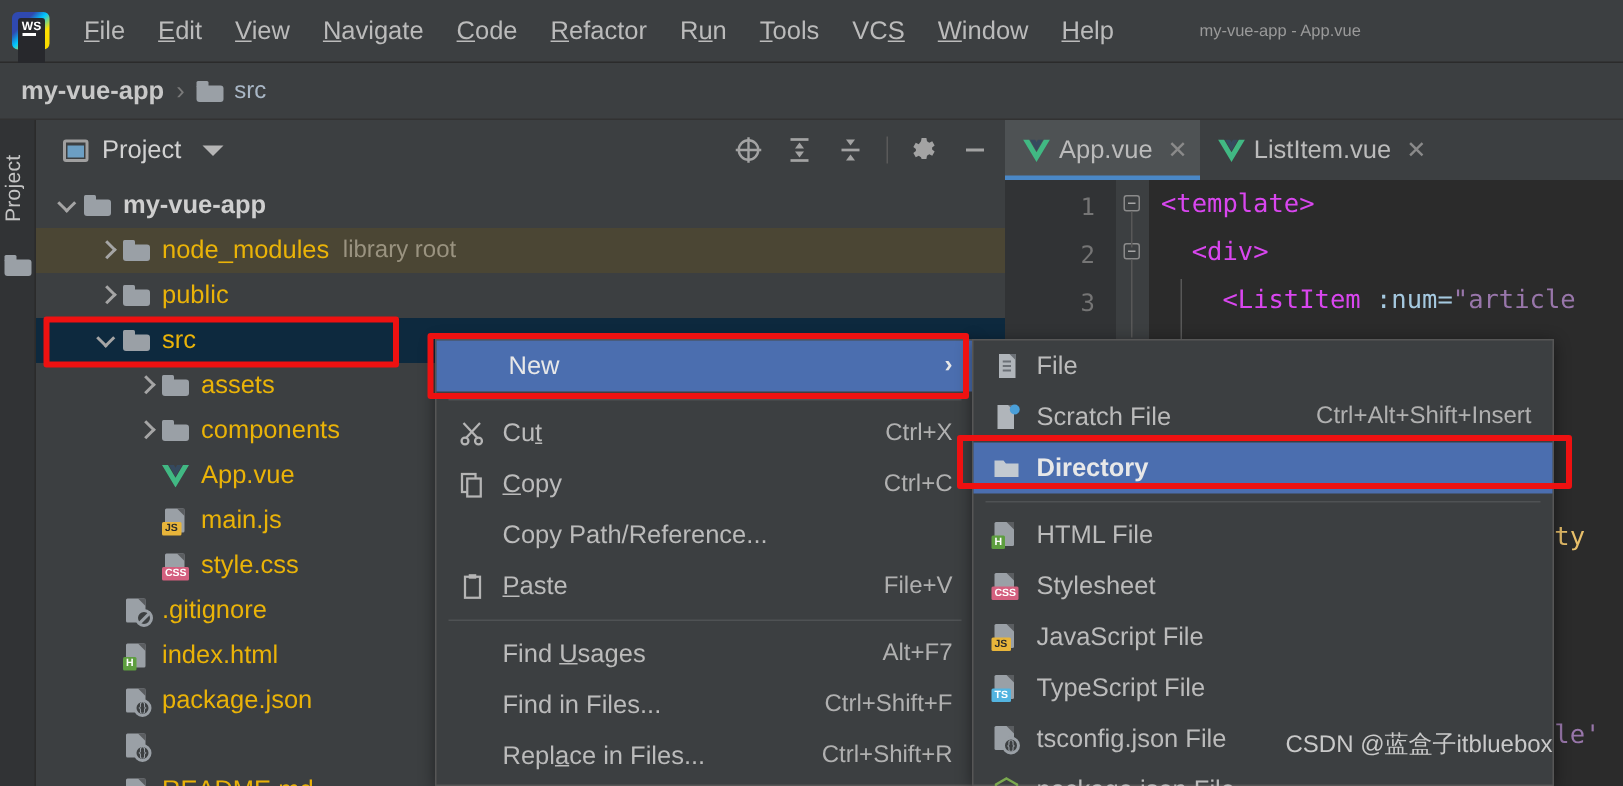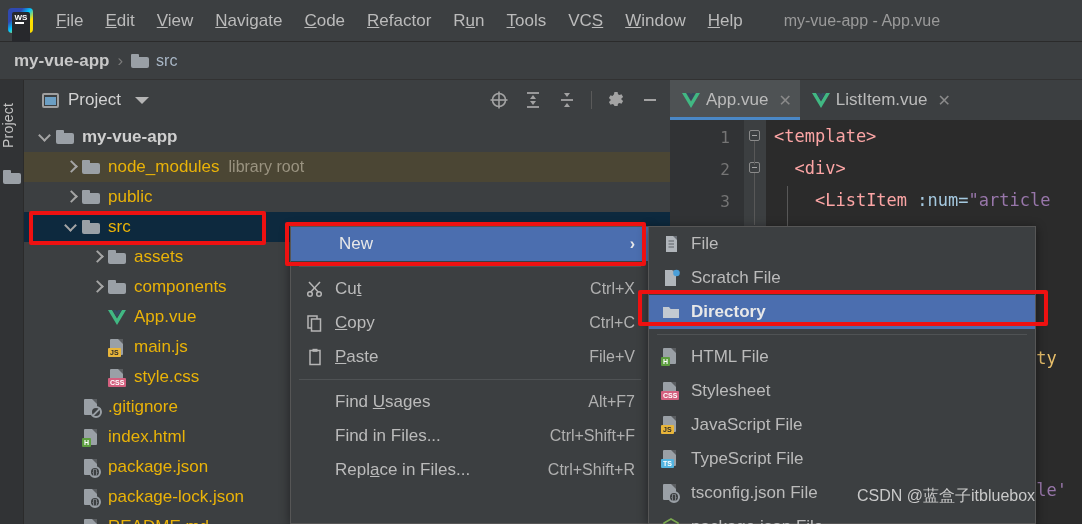--- a/index.html
+++ b/index.html
@@ -37,21 +37,21 @@
   }
   .ws-logo .bar {
     position: absolute; left: 10px; top: 16px; width: 9px; height: 2px; background: #fff;
   }
   .menuitem {
     color: #bbbbbb; font-size: 17px; padding: 2px 11px; cursor: default;
     white-space: nowrap;
   }
   .menuitem u { text-decoration: underline; }
   .win-title {
-    color: #9a9a9a; font-size: 16px; margin-left: 30px; white-space: nowrap;
+    color: #9a9a9a; font-size: 11px; margin-left: 46px; white-space: nowrap;
   }
 
   
   .breadcrumb {
     position: absolute; left: 0; top: 42px; width: 1082px; height: 38px;
     background: #3c3f41; display: flex; align-items: center;
     padding-left: 14px; border-bottom: 1px solid #323232;
   }
   .bc-project { color: #c8c8c8; font-size: 17px; font-weight: bold; }
   .bc-sep { color: #7a7a7a; font-size: 17px; margin: 0 8px; }
@@ -189,21 +189,21 @@
   .gutter .fold-strip { position: absolute; left: 74px; top: 0; width: 22px; height: 100%; background: #3c3f41; }
   .lnum {
     position: absolute; left: 0; width: 60px; text-align: right;
     color: #757575; font-family: "DejaVu Sans Mono", monospace; font-size: 16px;
   }
   .codeline {
     position: absolute; left: 104px;
     font-family: "DejaVu Sans Mono", monospace; font-size: 17px;
     white-space: pre;
   }
-  .c-tag { color: #fca5a5; }
+  .c-tag { color: #d946ef; }
   .c-attr { color: #a5c9e0; }
   .c-purple { color: #9876aa; }
   .foldmark {
     position: absolute; width: 11px; height: 11px; border: 1px solid #8a8a8a;
     background: #3c3f41; border-radius: 2px;
   }
   .foldmark:after {
     content:""; position:absolute; left:2px; top:4px; width:5px; height:1px; background:#a5a5a5;
   }
   .foldline { position: absolute; width: 1px; background: #585858; }
@@ -421,21 +421,20 @@
             <span class="json-o">{}</span>
           </span>
         <span class="tlabel">package.json</span>
       </div>
 
       <div class="trow" style="padding-left:58px">
         <span class="ficon">
             <span class="page"></span>
             <span class="json-o">{}</span>
           </span>
-        <span class="tlabel">package-lock.json</span>
       </div>
 
       <div class="trow" style="padding-left:58px">
         <span class="ficon">
             <span class="page"></span>
           </span>
         <span class="tlabel">README.md</span>
       </div>
     </div>
   </div>
@@ -512,20 +511,24 @@
       <span class="micon">
         <svg width="20" height="20" viewBox="0 0 20 20">
             <rect x="3" y="3" width="9" height="12" fill="none" stroke="#b5b5b5" stroke-width="1.5"></rect>
             <rect x="6.5" y="6" width="9" height="12" fill="#3c3f41" stroke="#b5b5b5" stroke-width="1.5"></rect>
           </svg>
       </span>
       <span class="mlabel"><u>C</u>opy</span>
       <span class="mkey">Ctrl+C</span>
     </div>
 
+    <div class="mrow">
+      <span class="micon"></span>
+      <span class="mlabel">Copy Path/Reference...</span>
+    </div>
 
     <div class="mrow">
       <span class="micon">
         <svg width="20" height="20" viewBox="0 0 20 20">
             <rect x="5" y="3.5" width="10" height="14" fill="none" stroke="#b5b5b5" stroke-width="1.5"></rect>
             <rect x="7.5" y="1.8" width="5" height="3" fill="#b5b5b5"></rect>
           </svg>
       </span>
       <span class="mlabel"><u>P</u>aste</span>
       <span class="mkey">File+V</span>
@@ -573,20 +576,21 @@
 
     <div class="mrow">
       <span class="micon">
         <svg width="20" height="20" viewBox="0 0 20 20">
             <rect x="4" y="2" width="11" height="16" fill="#b0b5ba"></rect>
             <polygon points="15,2 15,6 11,2" fill="#6b7076"></polygon>
             <circle cx="15.5" cy="5" r="3.3" fill="#4a9fd8"></circle>
           </svg>
       </span>
       <span class="mlabel">Scratch File</span>
+      <span class="mkey">Ctrl+Alt+Shift+Insert</span>
     </div>
 
     <div class="mrow hl">
       <span class="micon">
         <svg width="20" height="20" viewBox="0 0 20 20">
             <path d="M2 5h6l1.6 2H18v9H2z" fill="#c3cad1"></path>
           </svg>
       </span>
       <span class="mlabel">Directory</span>
     </div>

